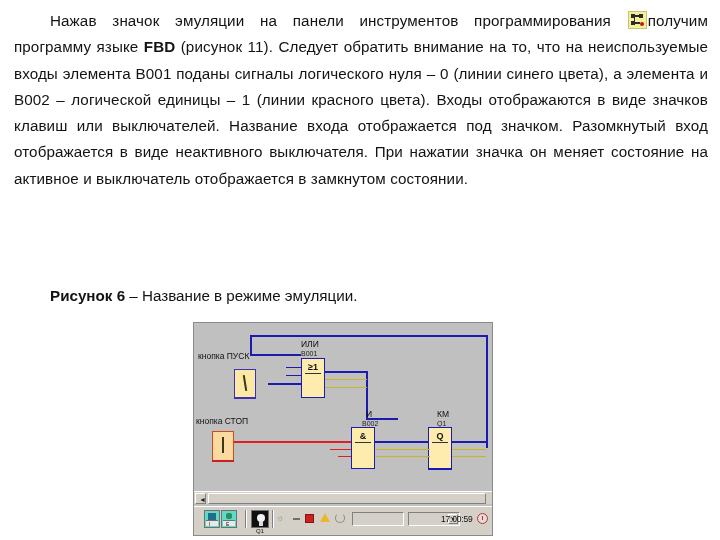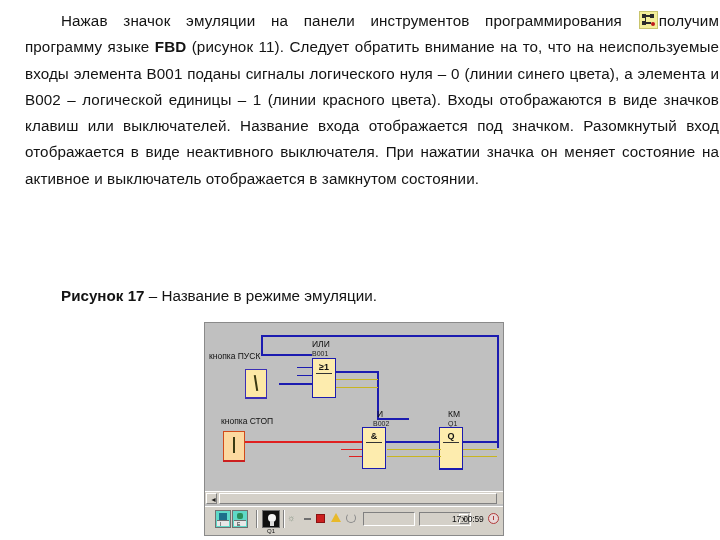--- a/index.html
+++ b/index.html
@@ -13,21 +13,20 @@
     overflow: hidden;
     font-family: "Liberation Sans", sans-serif;
     color: #000000;
   }
 
   .page {
     position: relative;
     width: 628px;
     height: 540px;
     background: #ffffff;
-    margin-left: 11px;
   }
 
   
   .text-block {
     position: absolute;
     left: 14px;
     top: 8px;
     width: 694px;
     font-size: 15.2px;
     line-height: 26.3px;
@@ -443,21 +442,21 @@
 </style>
 </head>
 <body>
 
 <div class="page">
 
   <div class="text-block">
     <p class="para-1"><span>Нажав значок эмуляции на панели инструментов программирования </span><span class="emu-icon"><span class="sq sq1"></span><span class="sq sq2"></span><span class="sq sq3"></span><span class="ln ln1"></span><span class="ln ln2"></span><span class="ln ln3"></span><span class="dot-red"></span></span><span>получим программу языке </span><span class="b">FBD</span><span> (рисунок 11). Следует обратить внимание на то, что на неиспользуемые входы элемента B001 поданы сигналы логического нуля – 0 (линии синего цвета), а элемента и B002 – логической единицы – 1 (линии красного цвета). Входы отображаются в виде значков клавиш или выключателей. Название входа отображается под значком. Разомкнутый вход отображается в виде неактивного выключателя. При нажатии значка он меняет состояние на активное и выключатель отображается в замкнутом состоянии.</span></p>
   </div>
 
-  <div class="fig-caption"><span class="b">Рисунок 17</span><span> – Название в режиме эмуляции.</span></div>
+  <div class="fig-caption"><span class="b">Рисунок 6</span><span> – Название в режиме эмуляции.</span></div>
 
   <div class="shot">
 
     <div class="canvas">
       <div class="grid"></div>
 
       <div class="wire" style="left:56px; top:12px; width:238px; height:1.6px;"></div>
 
       <div class="wire" style="left:56px; top:12px; width:1.6px; height:20px;"></div>
 
@@ -479,21 +478,21 @@
       <div class="wire" style="left:130px; top:48px; width:43px; height:1.6px;"></div>
       <div class="wire" style="left:172px; top:48px; width:1.6px; height:48px;"></div>
       <div class="wire" style="left:172px; top:95px; width:32px; height:1.6px;"></div>
 
       <div class="clab" style="left:4px; top:28px;">кнопка ПУСК</div>
       <div class="sw blue" style="left:40px; top:46px;">
         <div class="lever slant"></div>
       </div>
       <div class="sw-under blue" style="left:40px; top:74px; width:22px;"></div>
 
-      <div class="clab" style="left:16px; top:93px;">кнопка СТОП</div>
+      <div class="clab" style="left:2px; top:93px;">кнопка СТОП</div>
       <div class="sw red" style="left:18px; top:108px;">
         <div class="lever"></div>
       </div>
       <div class="sw-under red" style="left:18px; top:137px; width:22px;"></div>
 
       <div class="wire-red" style="left:40px; top:118px; width:118px; height:1.6px;"></div>
       <div class="wire-red" style="left:136px; top:126px; width:22px; height:1.4px;"></div>
       <div class="wire-red" style="left:144px; top:133px; width:14px; height:1.4px;"></div>
 
       <div class="clab" style="left:172px; top:86px;">И</div>

